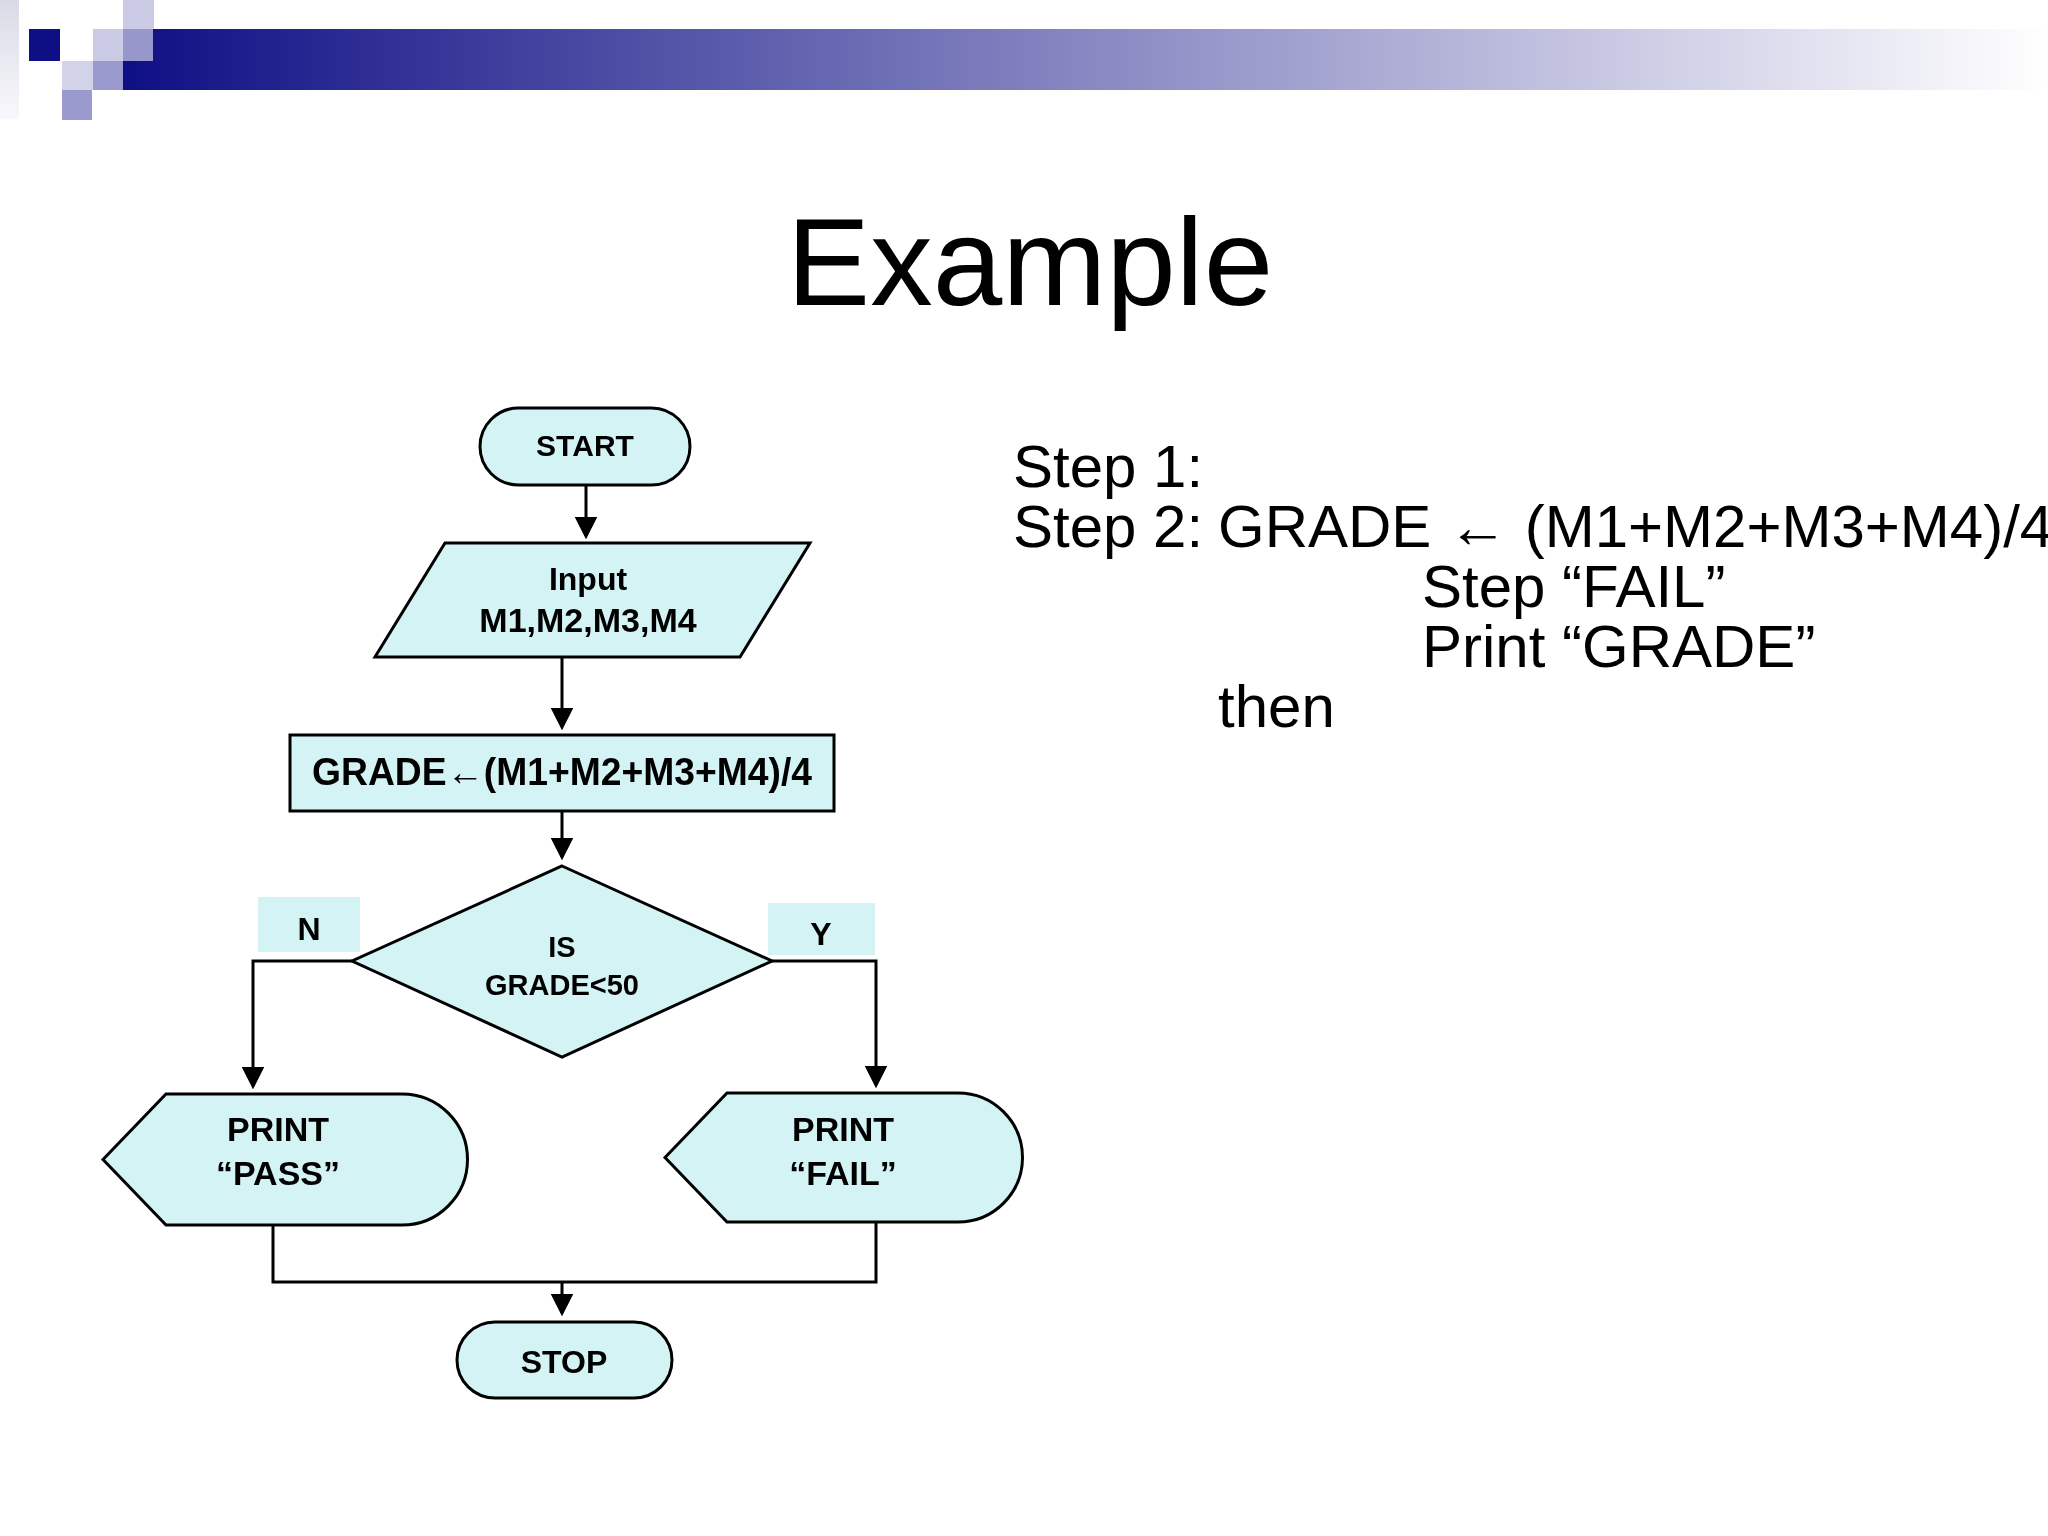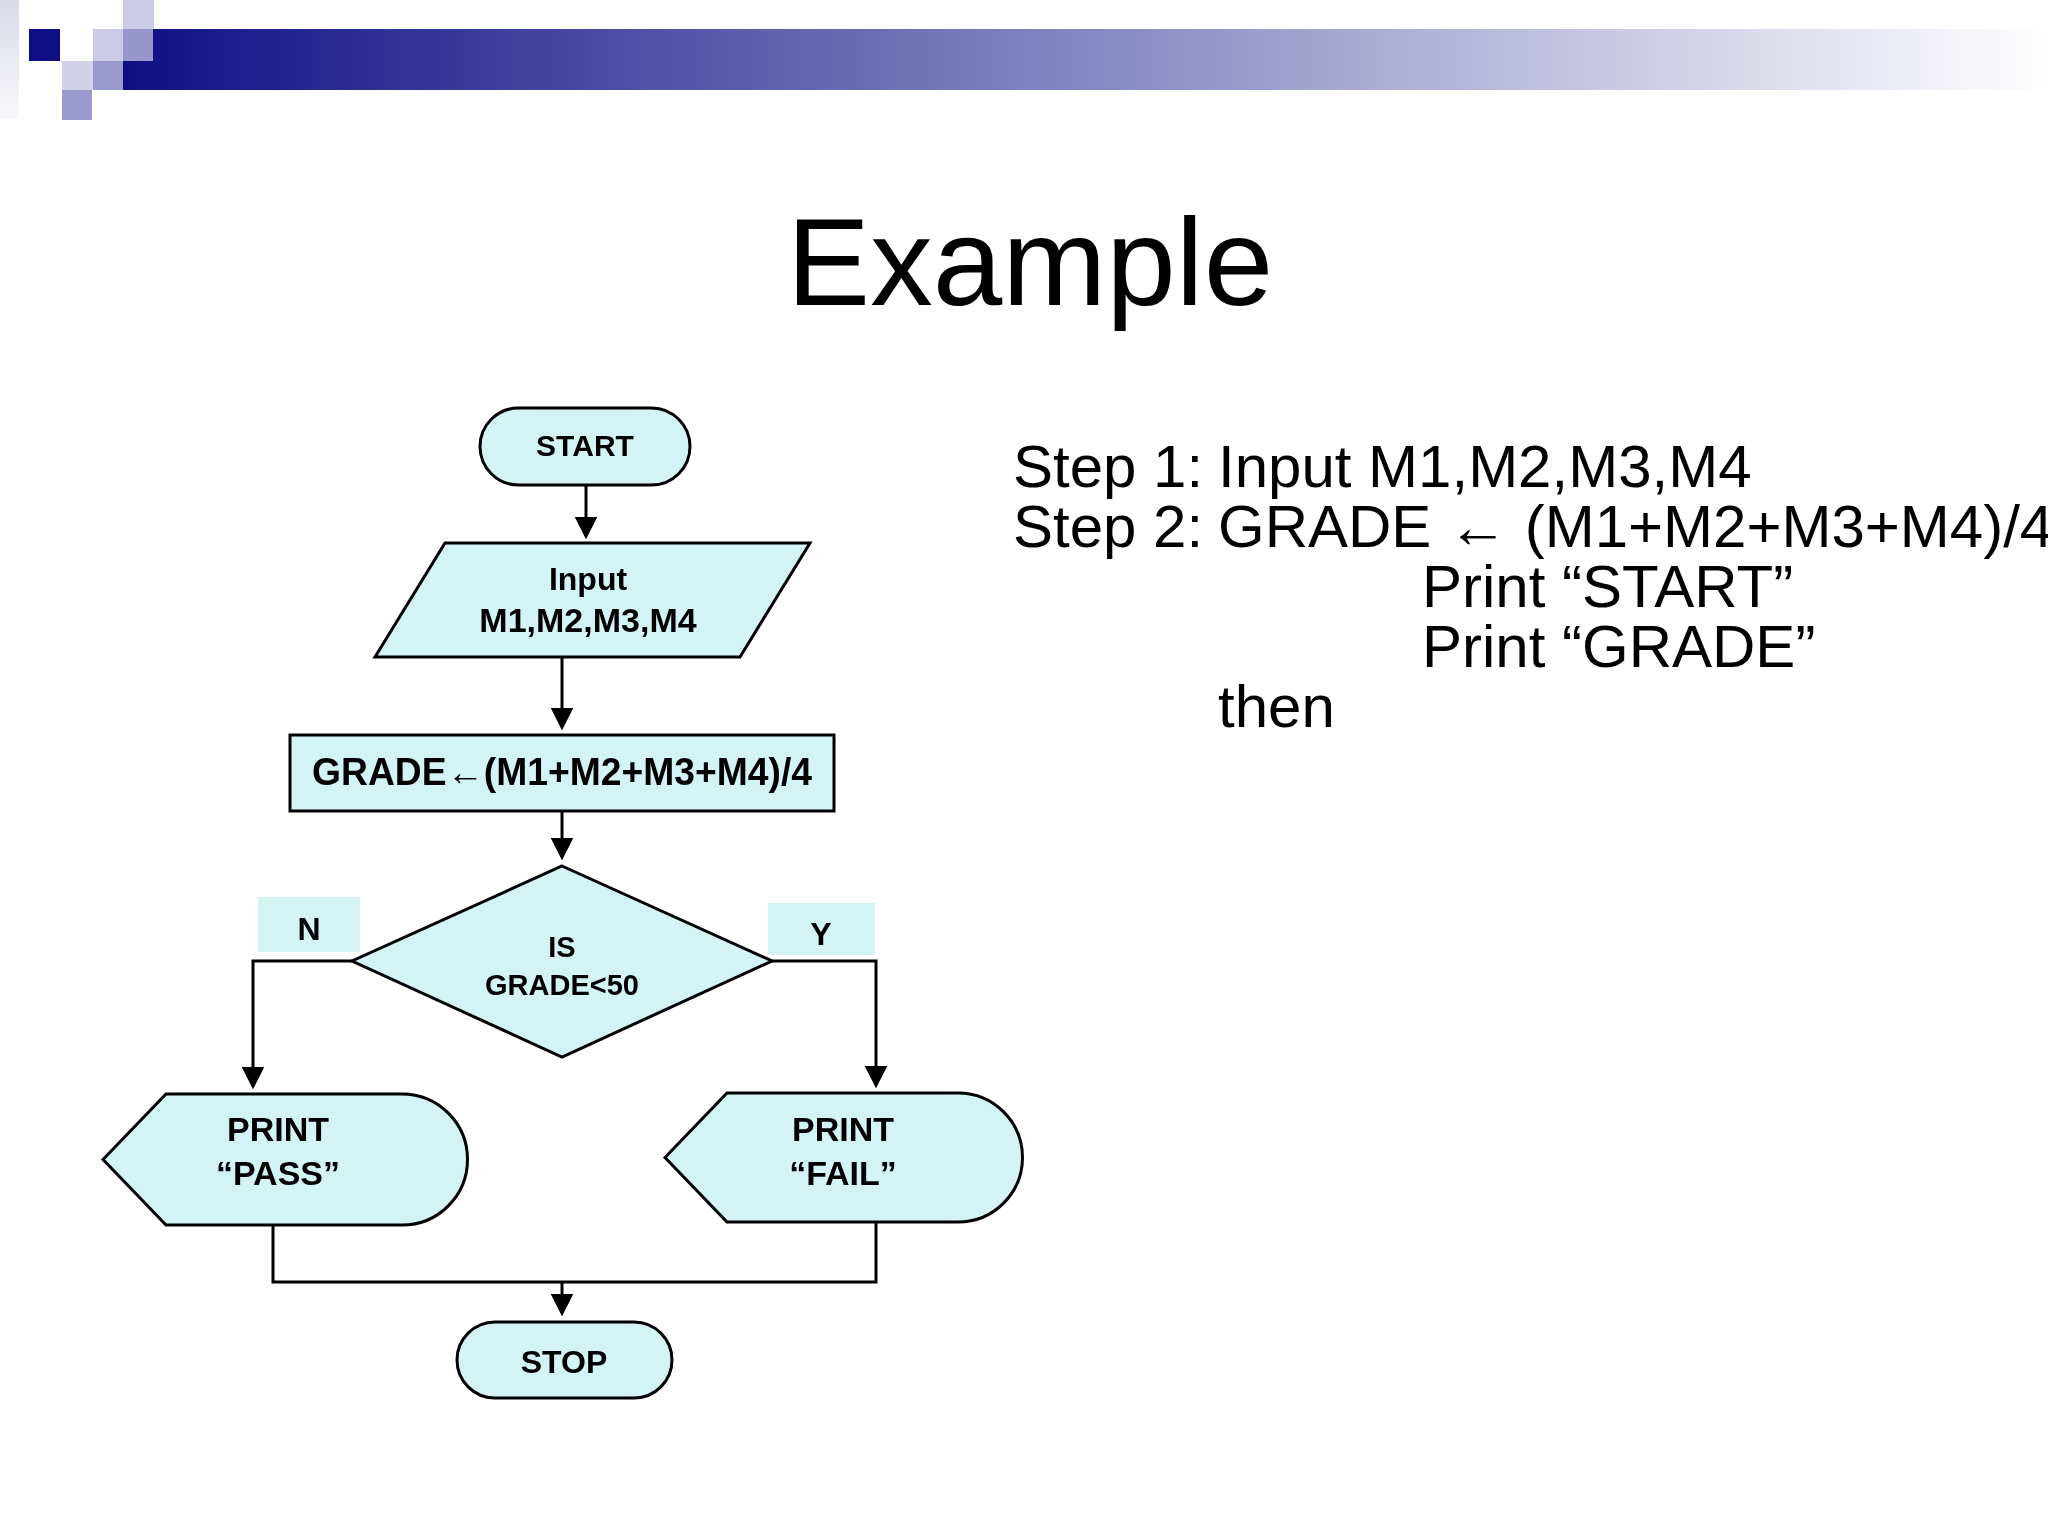--- a/index.html
+++ b/index.html
@@ -91,29 +91,28 @@
     <text x="843" y="1185" class="fc-text" font-size="34">“FAIL”</text>
 
     <rect x="457" y="1322" width="215" height="76" rx="38" class="shape" fill="#d4f3f5"></rect>
     <text x="564" y="1373" class="fc-text" font-size="32">STOP</text>
   </g>
 </svg>
 
 <div class="steps">
   <div class="step-row">
     <span class="step-label">Step 1:</span>
-    <span class="step-text">Input M1,M2,M3,M4</span>
   </div>
   <div class="step-row">
     <span class="step-label">Step 2:</span>
     <span class="step-text">GRADE ← (M1+M2+M3+M4)/4</span>
   </div>
   <div class="step-row">
     <span class="step-label"></span>
-    <span class="step-text indent1">Print “START”</span>
+    <span class="step-text indent1">Step “FAIL”</span>
   </div>
   <div class="step-row">
     <span class="step-label"></span>
     <span class="step-text indent1">Print “GRADE”</span>
   </div>
   <div class="step-row">
     <span class="step-label"></span>
     <span class="step-text">then</span>
   </div>
 </div>

